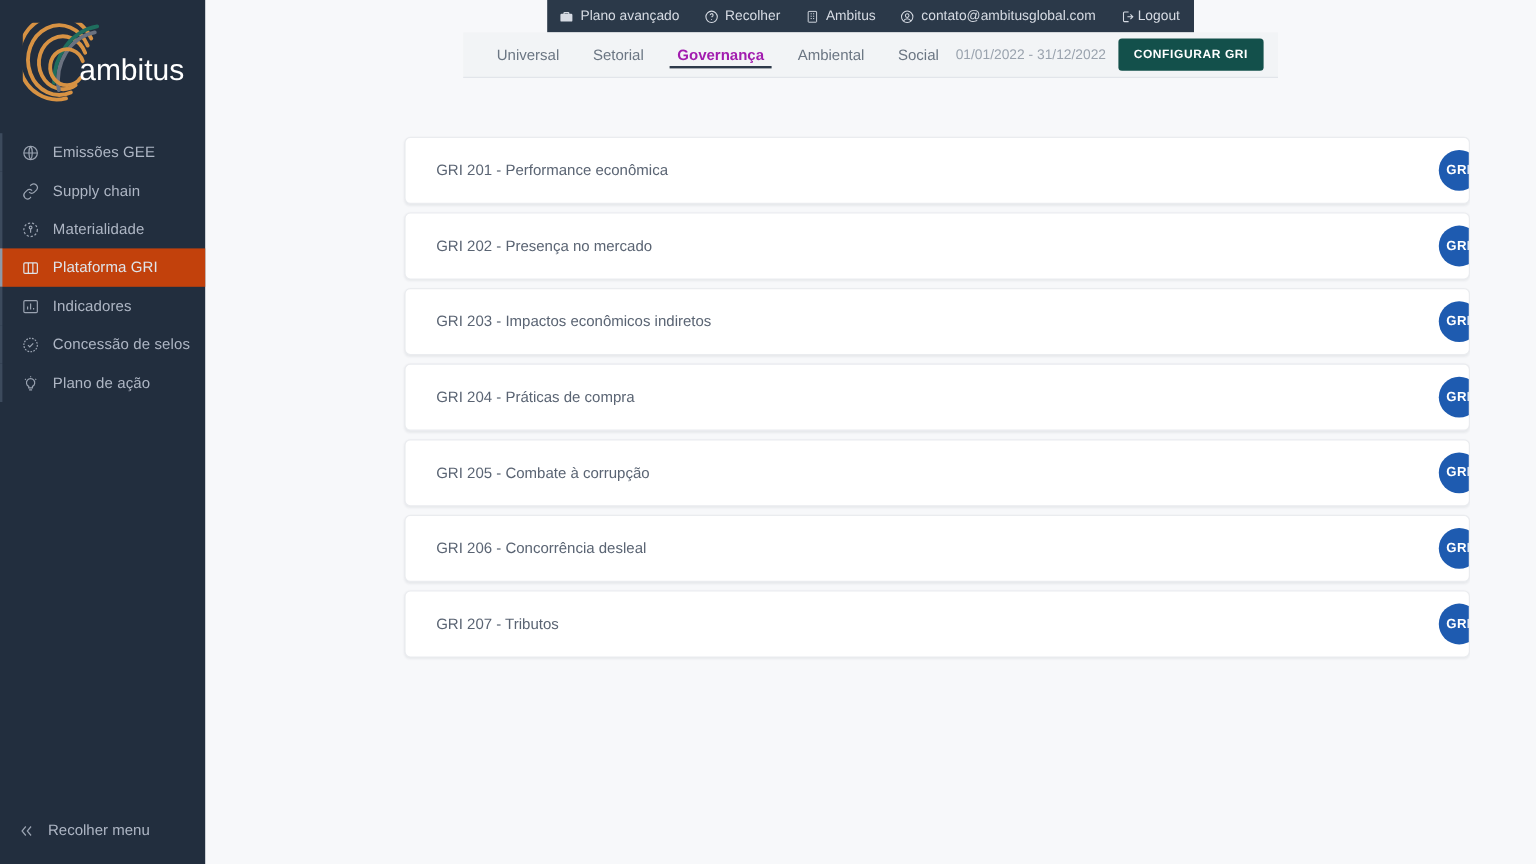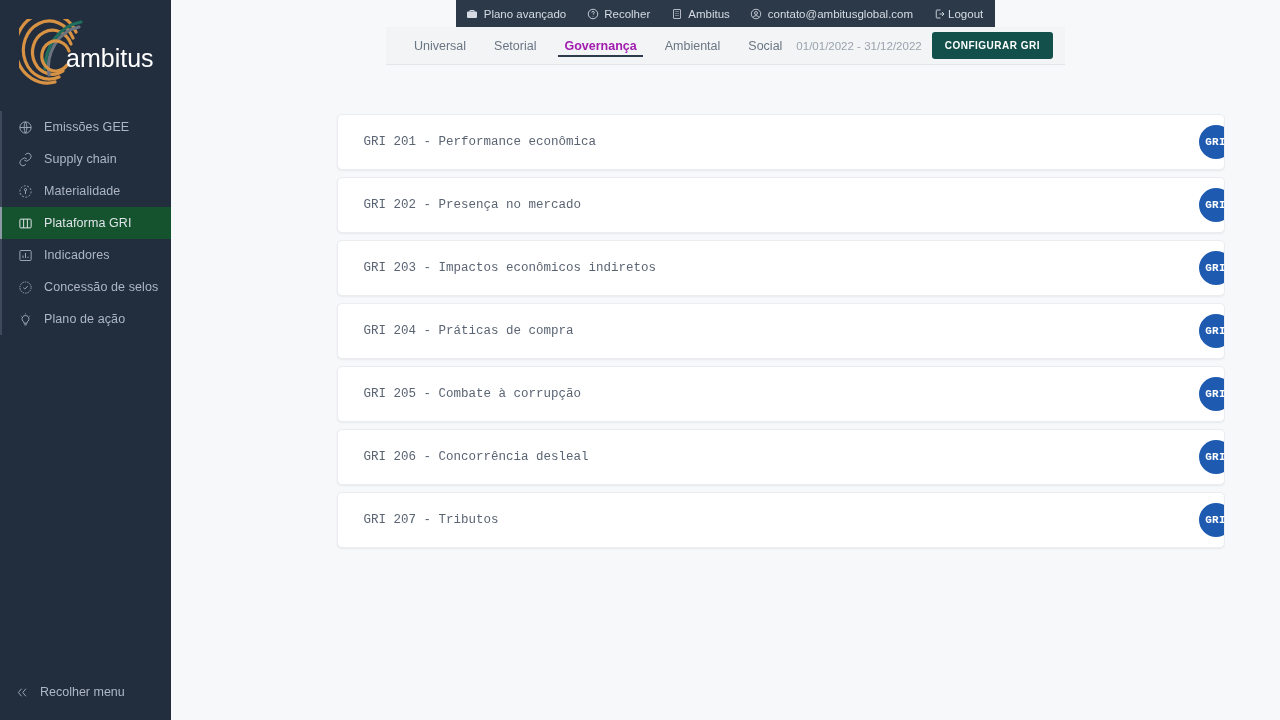--- a/index.html
+++ b/index.html
@@ -35,21 +35,21 @@
     font-size: 12.5px;
     letter-spacing: .1px;
     cursor: pointer;
     margin-bottom: 0;
   }
   .nav-row { height: 32px; position: relative; margin-bottom: 0; }
   .nav-item .bar {
     position: absolute; left: 0; top: 0; width: 2px; height: 32px;
     background: #3c4a5c;
   }
-  .nav-item.active { background: #14532d; color: #dfe4ea; }
+  .nav-item.active { background: #c2410c; color: #dfe4ea; }
   .nav-item.active .bar { background: #8e99a8; }
   .nav-item .ico {
     width: 18px; height: 18px; margin-right: 10px;
     display: inline-flex; align-items: center; justify-content: center;
     color: #9aa3b1; flex: 0 0 18px;
   }
   .nav-item.active .ico { color: #dfe4ea; }
   .nav-item .lbl { white-space: nowrap; }
   .collapse {
     height: 40px; display: flex; align-items: center;
@@ -106,21 +106,20 @@
   .card {
     position: relative;
     width: 888px; height: 56px;
     background: #ffffff;
     border: 1px solid #eaecef;
     border-radius: 5px;
     box-shadow: 0 1px 2px rgba(35,45,60,.07);
     margin-bottom: 7px;
     display: flex; align-items: center;
     overflow: hidden;
-    font-family: Liberation Mono, monospace;
   }
   .card .ctitle {
     font-size: 12.5px; color: #5a6473; padding-left: 26px; white-space: nowrap;
   }
   .badge {
     position: absolute; right: -9px; top: 50%; transform: translateY(-50%);
     width: 34px; height: 34px; border-radius: 50%;
     background: #1e5bb0;
     color: #fff; font-size: 11px; font-weight: bold; letter-spacing: .3px;
     display: flex; align-items: center; justify-content: center;

